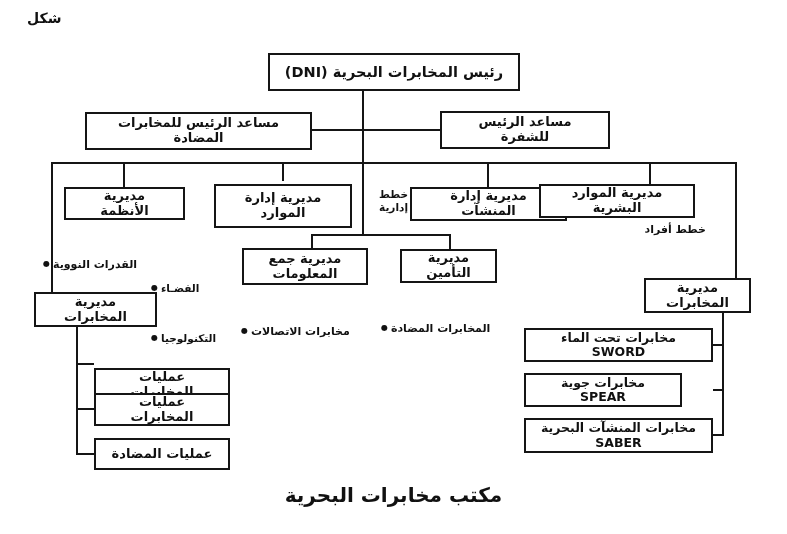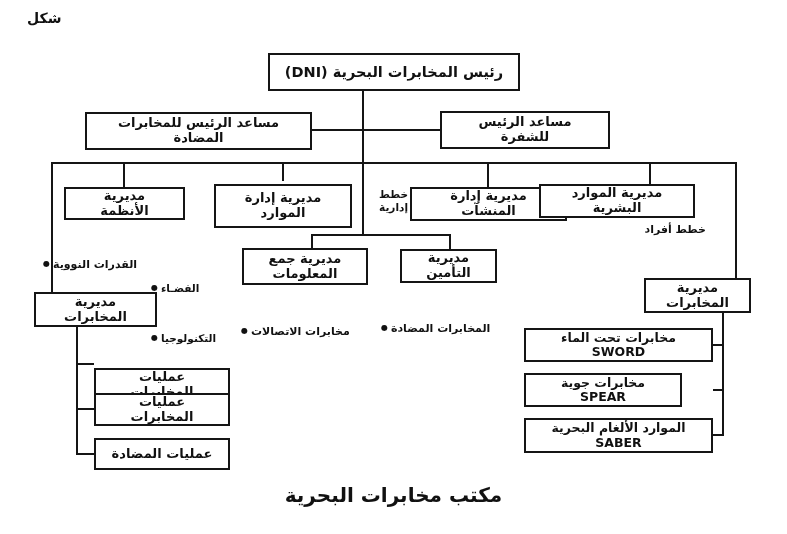--- a/index.html
+++ b/index.html
@@ -77,21 +77,21 @@
   <div class="bullets" style="left:238px;top:289px;width:118px">
     <div class="bullet-line"><span>مخابرات الاتصالات</span><span class="dot">●</span></div>
   </div>
   <div class="bullets" style="left:378px;top:286px;width:115px">
     <div class="bullet-line"><span>المخابرات المضادة</span><span class="dot">●</span></div>
   </div>
 
   <div class="box" dir="rtl" style="left:644px;top:278px;width:107px;height:35px">مديرية المخابرات</div>
   <div class="box wide" dir="rtl" style="left:524px;top:328px;width:189px;height:34px">مخابرات تحت الماء SWORD</div>
   <div class="box wide" dir="rtl" style="left:524px;top:373px;width:158px;height:34px">مخابرات جوية SPEAR</div>
-  <div class="box wide" dir="rtl" style="left:524px;top:418px;width:189px;height:35px">الموارد الألغام البحرية SABER</div>
+  <div class="box wide" dir="rtl" style="left:524px;top:418px;width:189px;height:35px">مخابرات المنشآت البحرية SABER</div>
 
   <div class="box" dir="rtl" style="left:34px;top:292px;width:123px;height:35px">مديرية المخابرات</div>
   <div class="box" dir="rtl" style="left:94px;top:368px;width:136px;height:33px">عمليات المخابرات</div>
   <div class="box" dir="rtl" style="left:94px;top:393px;width:136px;height:33px">عمليات المخابرات</div>
   <div class="box" dir="rtl" style="left:94px;top:438px;width:136px;height:32px">عمليات المضادة</div>
 
   <div class="caption" dir="rtl">مكتب مخابرات البحرية</div>
 
 </div>
 

